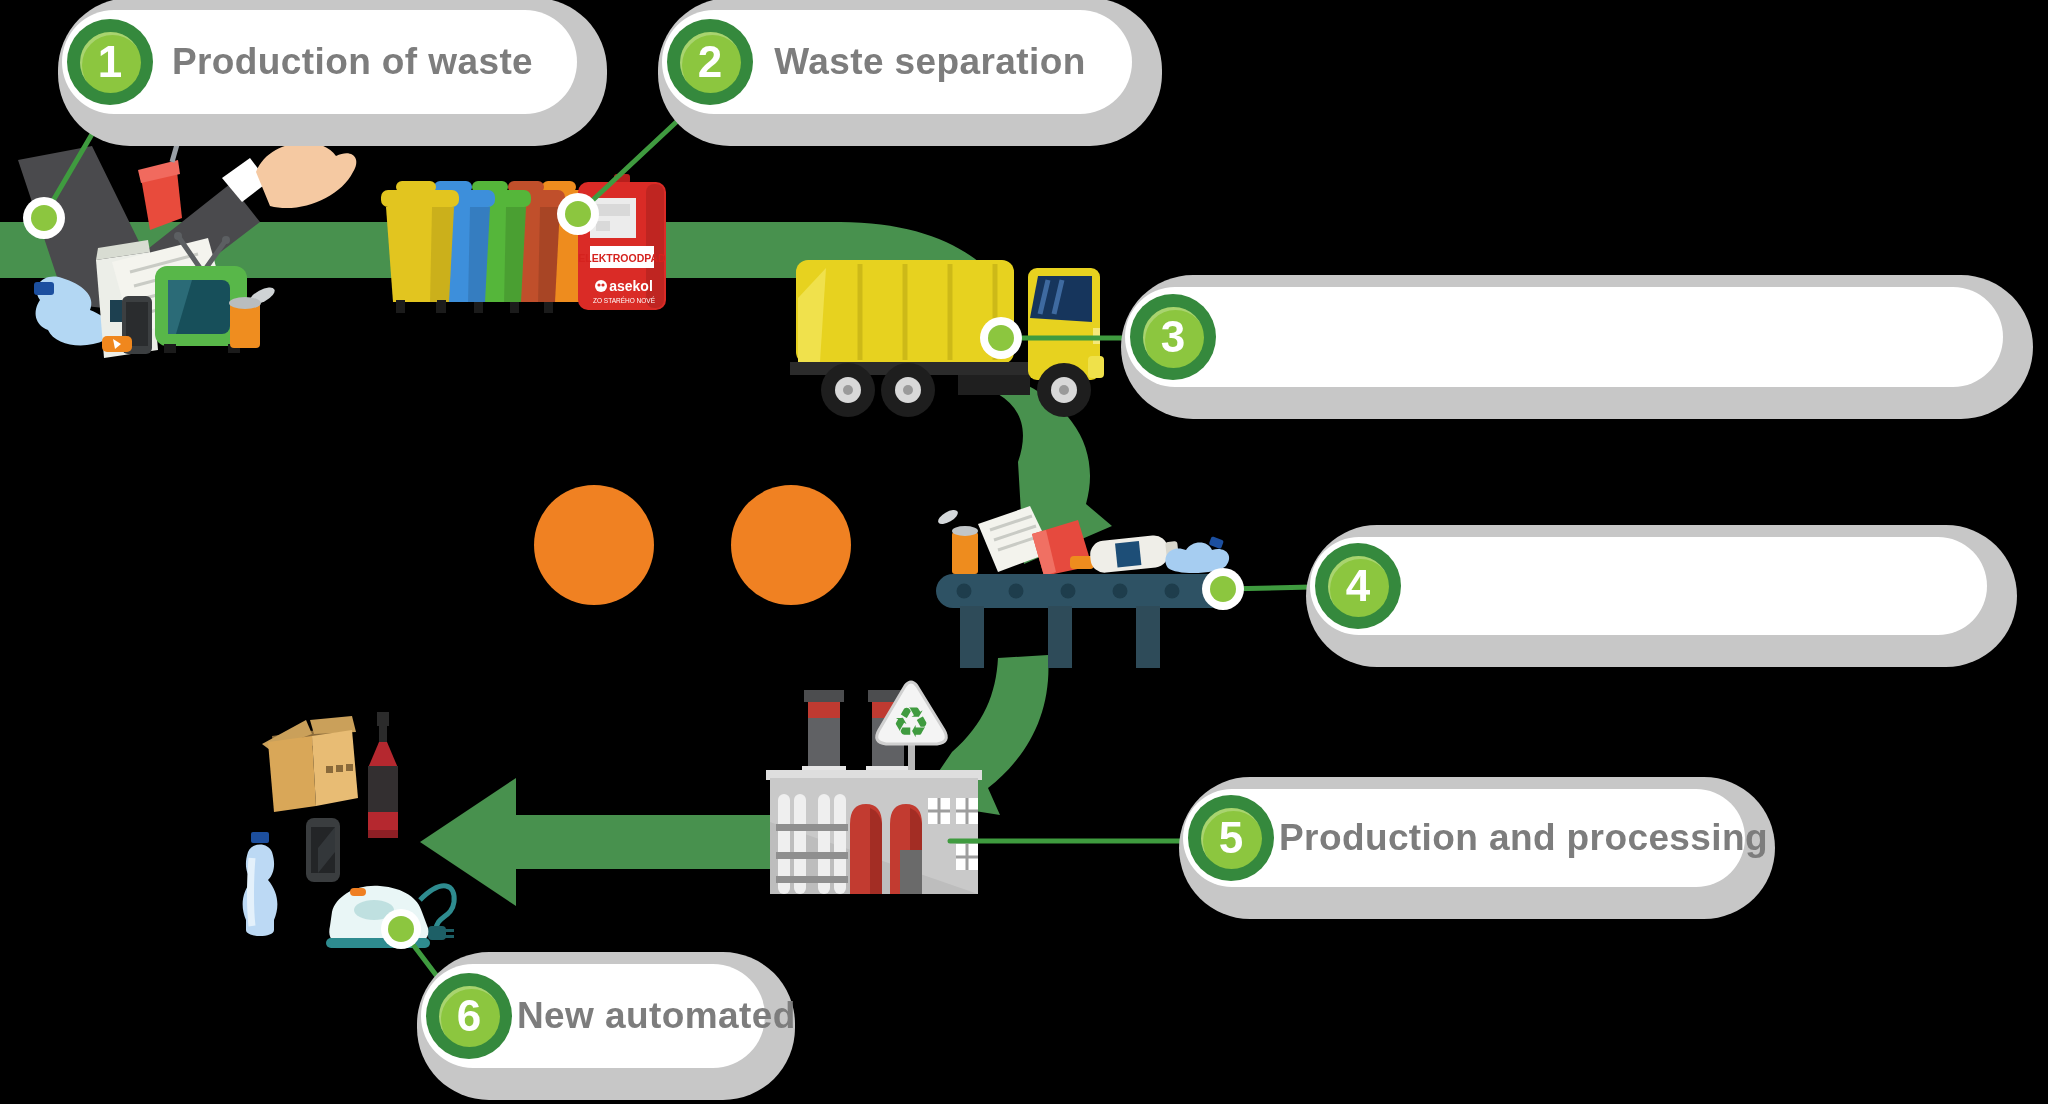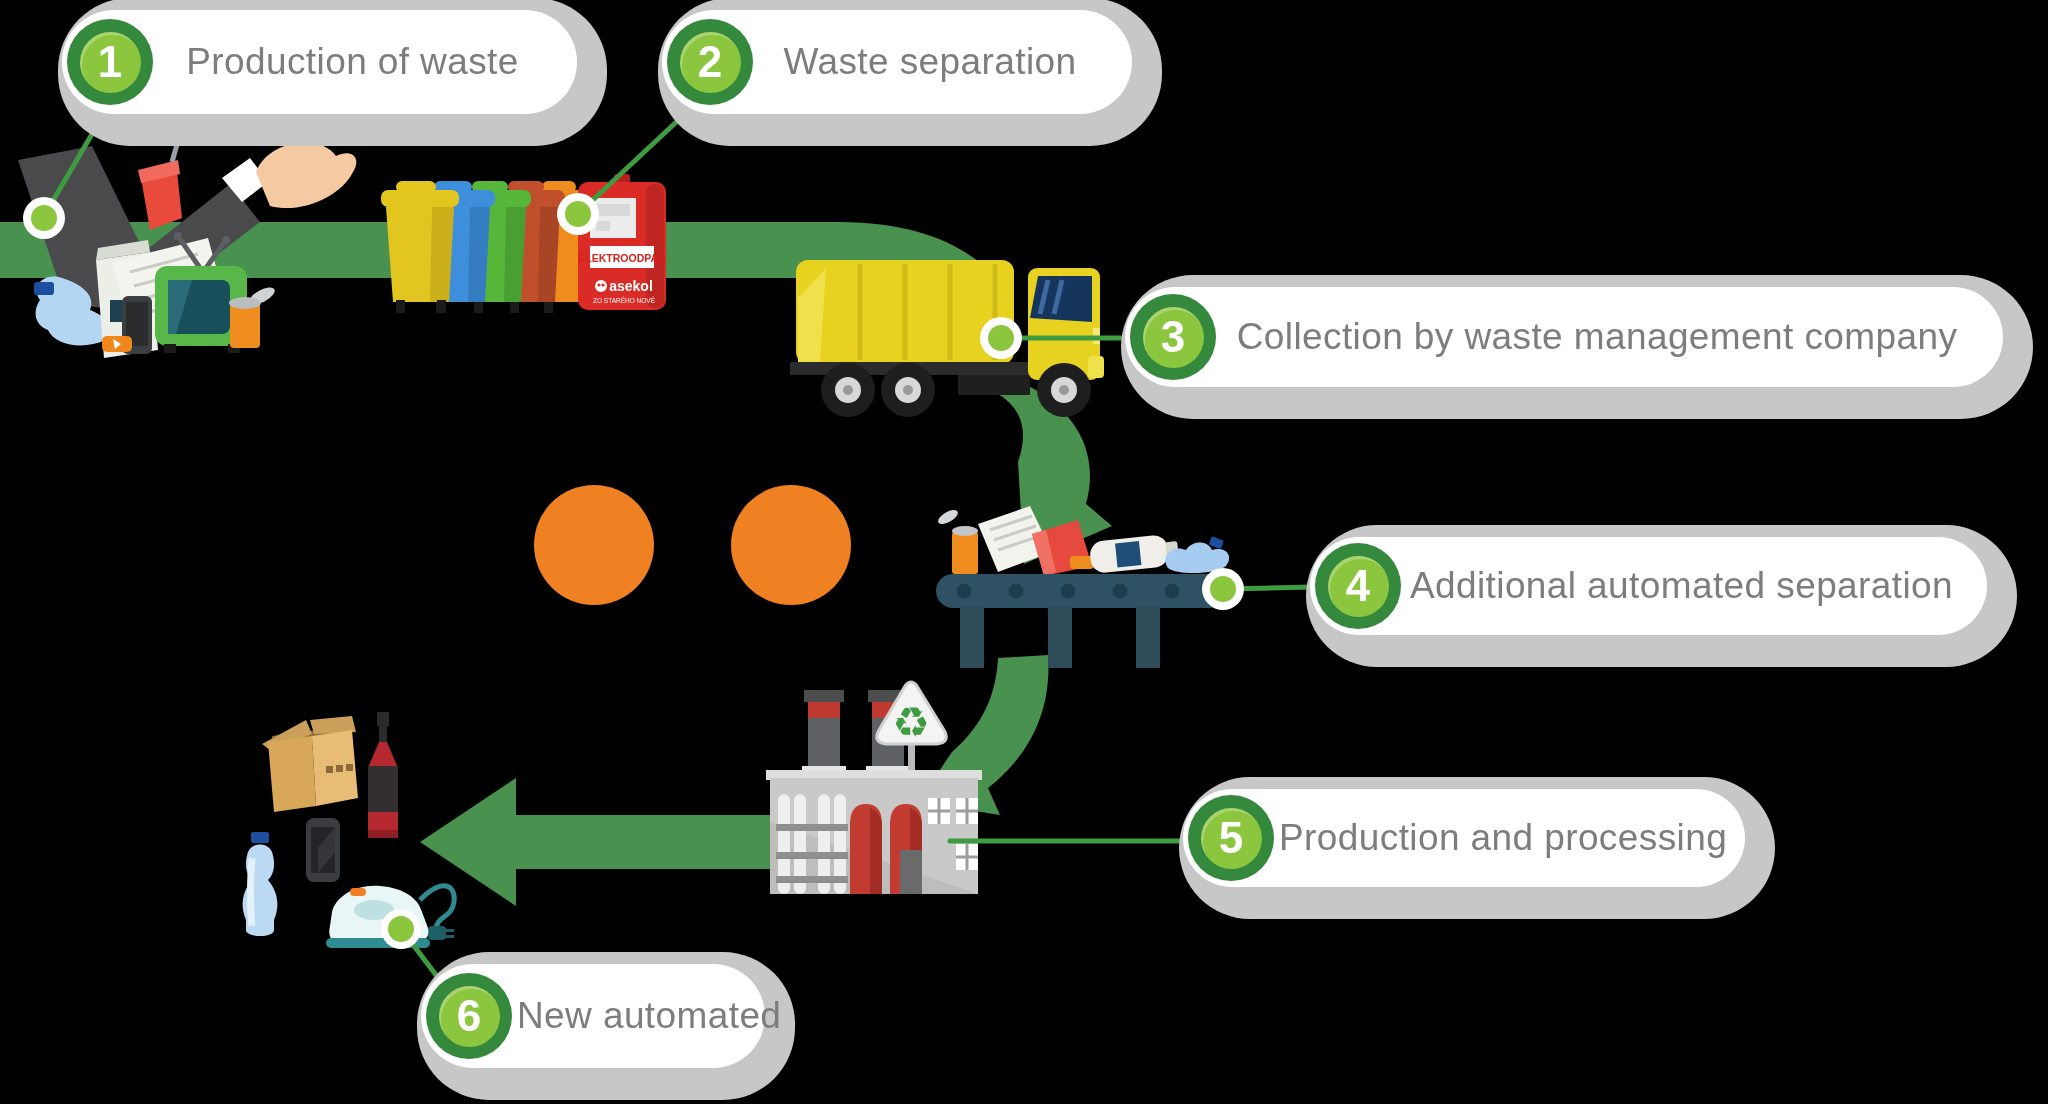--- a/index.html
+++ b/index.html
@@ -24,21 +24,21 @@
     background:#35893d; display:flex; align-items:center; justify-content:center;
   }
   .badge-inner {
     width:61px; height:61px; border-radius:50%; background:#8cc63f;
     color:#fff; font-weight:bold; font-size:44px;
     display:flex; align-items:center; justify-content:center;
     box-shadow: inset 2px 3px 0 rgba(255,255,255,0.25);
   }
   .pill-text {
     flex:1; text-align:center; padding-left:96px; padding-right:30px;
-    color:#7d7d7d; font-size:37px; letter-spacing:0.4px; white-space:nowrap;
+    color:#7d7d7d; font-size:37px; letter-spacing:0.4px; white-space:nowrap;font-weight:bold;
   }
 </style>
 </head>
 <body>
 
 <div class="stage">
 
   <svg class="art" width="2048" height="1104" viewBox="0 0 2048 1104">
 
     <g>
@@ -368,30 +368,28 @@
       </div>
       <div class="pill-text">Waste separation</div>
     </div>
   </div>
 
   <div class="pill" style="left:1121px; top:275px;">
     <div class="pill-inner" style="width:878px; height:100px;">
       <div class="badge">
         <span class="badge-inner">3</span>
       </div>
-      <div class="pill-text">Collection by waste management company</div>
     </div>
   </div>
 
   <div class="pill" style="left:1306px; top:525px;">
     <div class="pill-inner" style="width:677px; height:98px;">
       <div class="badge">
         <span class="badge-inner">4</span>
       </div>
-      <div class="pill-text">Additional automated separation</div>
     </div>
   </div>
 
   <div class="pill" style="left:1179px; top:777px;">
     <div class="pill-inner" style="width:562px; height:98px;">
       <div class="badge">
         <span class="badge-inner">5</span>
       </div>
       <div class="pill-text">Production and processing</div>
     </div>

